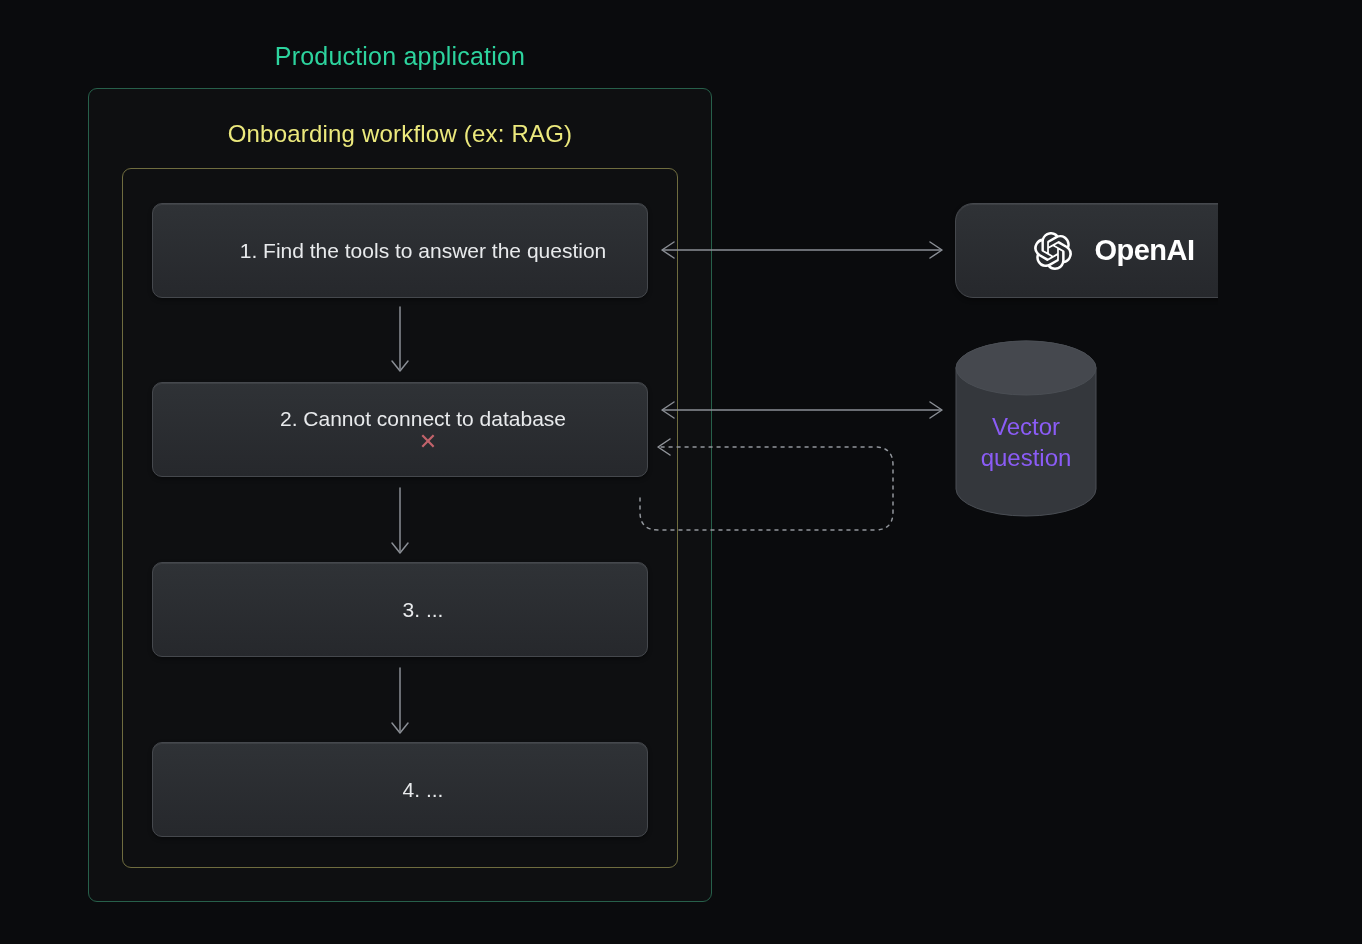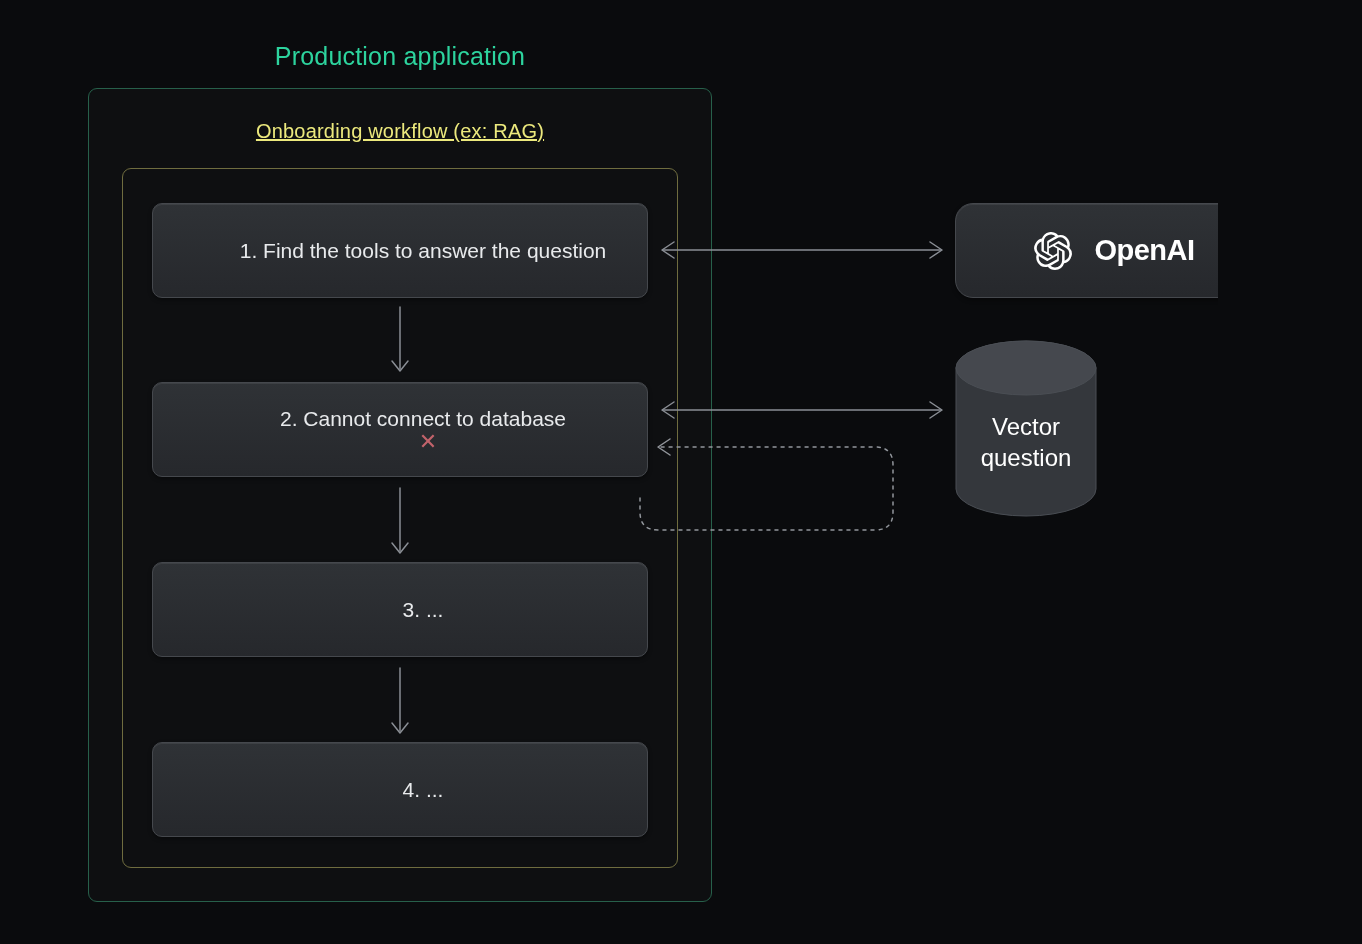--- a/index.html
+++ b/index.html
@@ -6,21 +6,21 @@
   #stage{
     position:relative;width:1218px;height:944px;overflow:hidden;
     background:var(--background,#0a0b0d);
     font-family:"Liberation Sans","DejaVu Sans",sans-serif;
   }
   .abs{position:absolute;}
   .title{
     text-align:center;font-size:25px;letter-spacing:0.2px;
   }
   #production-title{left:88px;top:42px;width:624px;color:var(--production-accent);}
-  #workflow-title{left:122px;top:120px;width:556px;color:var(--workflow-accent);font-size:20px;text-decoration:underline;}
+  #workflow-title{left:122px;top:120px;width:556px;color:var(--workflow-accent);font-size:24px;}
   #outer-box{
     left:88px;top:88px;width:624px;height:814px;
     border:1.5px solid var(--border-green);border-radius:9px;
     background:rgba(255,255,255,0.018);
     box-sizing:border-box;
   }
   #inner-box{
     left:122px;top:168px;width:556px;height:700px;
     border:1.5px solid var(--border-yellow);border-radius:9px;
     box-sizing:border-box;
@@ -45,21 +45,21 @@
     display:flex;align-items:center;justify-content:center;gap:22px;
     box-sizing:border-box;
   }
   #openai-card .brand{
     color:#ffffff;font-size:29px;font-weight:700;letter-spacing:-0.5px;
   }
   #cylinder-wrap{left:955px;top:340px;width:142px;height:177px;}
   #cylinder-label{
     position:absolute;left:0;top:26px;width:142px;height:151px;
     display:flex;flex-direction:column;align-items:center;justify-content:center;
-    color:#ffffff;font-size:24px;line-height:31px;text-align:center;
+    color:#8b5cf6;font-size:24px;line-height:31px;text-align:center;
   }
   #connector-layer{left:0;top:0;pointer-events:none;}
   .conn{stroke:var(--connector);stroke-width:1.5;fill:none;stroke-linecap:round;stroke-linejoin:round;}
   .conn-dash{stroke:#92969c;}
 </style>
 </head>
 <body>
 
 <div id="stage">
 

